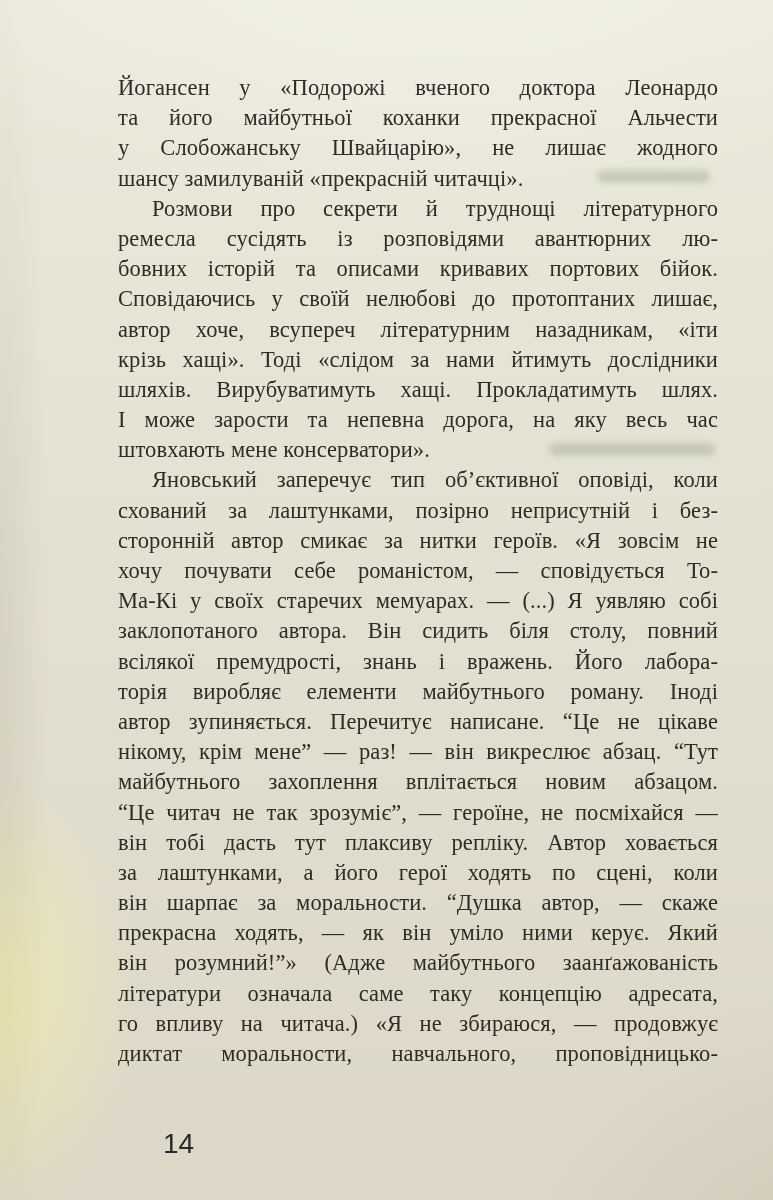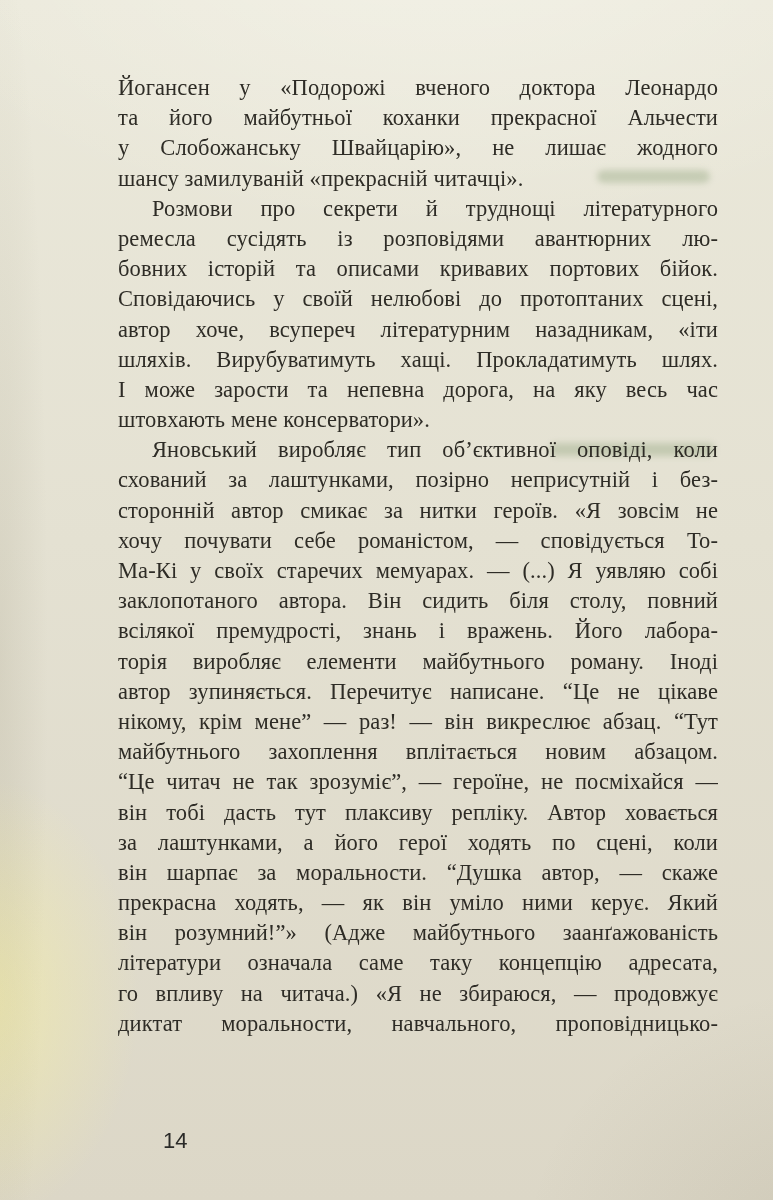--- a/index.html
+++ b/index.html
@@ -46,21 +46,21 @@
   }
   .line.para-end {
     text-align-last: left;
     font-family: Liberation Serif, serif;
   }
   .page-number {
     position: absolute;
     left: 163px;
     top: 1128px;
     font-family: "Liberation Sans", sans-serif;
-    font-size: 22px;
+    font-size: 28px;
     color: var(--pagenum, #2a2a28);
   }
   .bleed {
     position: absolute;
     background: var(--bleed, #96a882);
     opacity: 0.42;
     filter: blur(3px);
     border-radius: 7px;
   }
   .bleed-1 {
@@ -83,26 +83,27 @@
   <div class="bleed bleed-1"></div>
   <div class="bleed bleed-2"></div>
   <div class="text-block" id="text-block">
       <div class="line">Йогансен у «Подорожі вченого доктора Леонардо</div>
       <div class="line">та його майбутньої коханки прекрасної Альчести</div>
       <div class="line">у Слобожанську Швайцарію», не лишає жодного</div>
       <div class="line para-end">шансу замилуваній «прекрасній читачці».</div>
       <div class="line indent">Розмови про секрети й труднощі літературного</div>
       <div class="line">ремесла сусідять із розповідями авантюрних лю-</div>
       <div class="line">бовних історій та описами кривавих портових бійок.</div>
-      <div class="line">Сповідаючись у своїй нелюбові до протоптаних сцені,</div>
+      <div class="line">Сповідаючись у своїй нелюбові до протоптаних лишає,</div>
       <div class="line">автор хоче, всупереч літературним назадникам, «іти</div>
+      <div class="line">крізь хащі». Тоді «слідом за нами йтимуть дослідники</div>
       <div class="line">шляхів. Вирубуватимуть хащі. Прокладатимуть шлях.</div>
       <div class="line">І може зарости та непевна дорога, на яку весь час</div>
       <div class="line para-end">штовхають мене консерватори».</div>
-      <div class="line indent">Яновський виробляє тип об’єктивної оповіді, коли</div>
+      <div class="line indent">Яновський заперечує тип об’єктивної оповіді, коли</div>
       <div class="line">схований за лаштунками, позірно неприсутній і без-</div>
       <div class="line">сторонній автор смикає за нитки героїв. «Я зовсім не</div>
       <div class="line">хочу почувати себе романістом, — сповідується То-</div>
       <div class="line">Ма-Кі у своїх старечих мемуарах. — (...) Я уявляю собі</div>
       <div class="line">заклопотаного автора. Він сидить біля столу, повний</div>
       <div class="line">всілякої премудрості, знань і вражень. Його лабора-</div>
       <div class="line">торія виробляє елементи майбутнього роману. Іноді</div>
       <div class="line">автор зупиняється. Перечитує написане. “Це не цікаве</div>
       <div class="line">нікому, крім мене” — раз! — він викреслює абзац. “Тут</div>
       <div class="line">майбутнього захоплення вплітається новим абзацом.</div>

